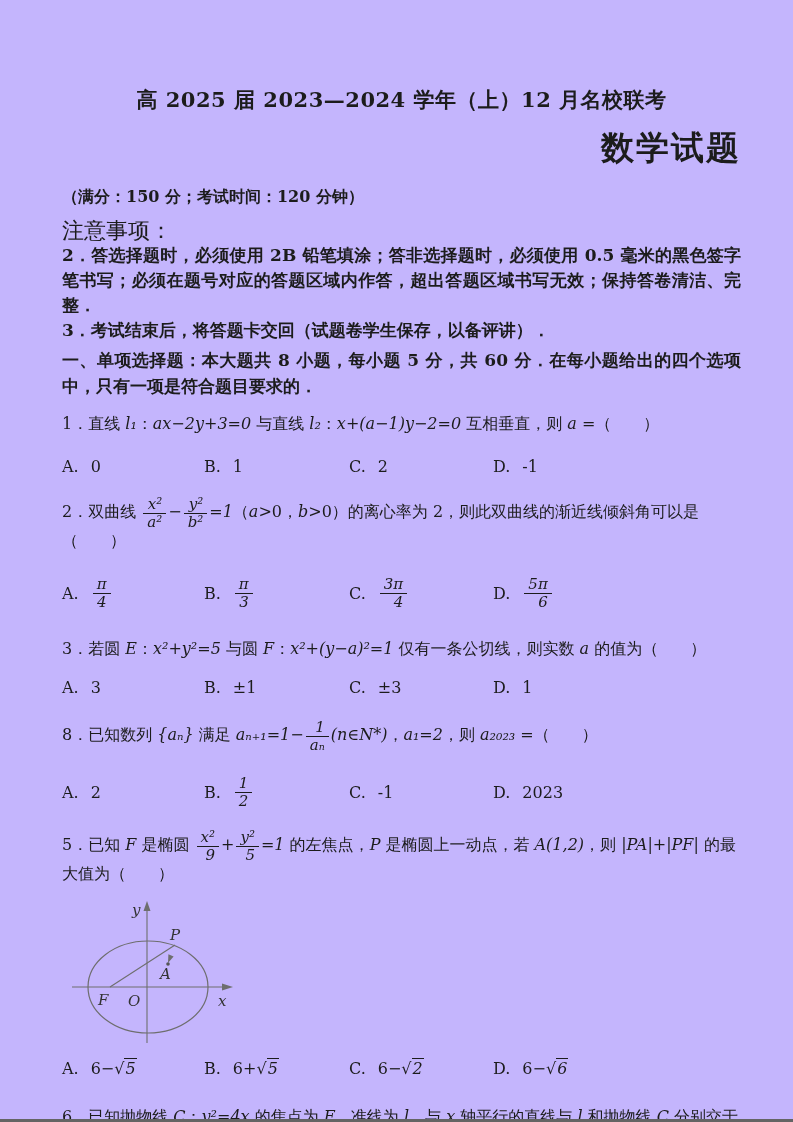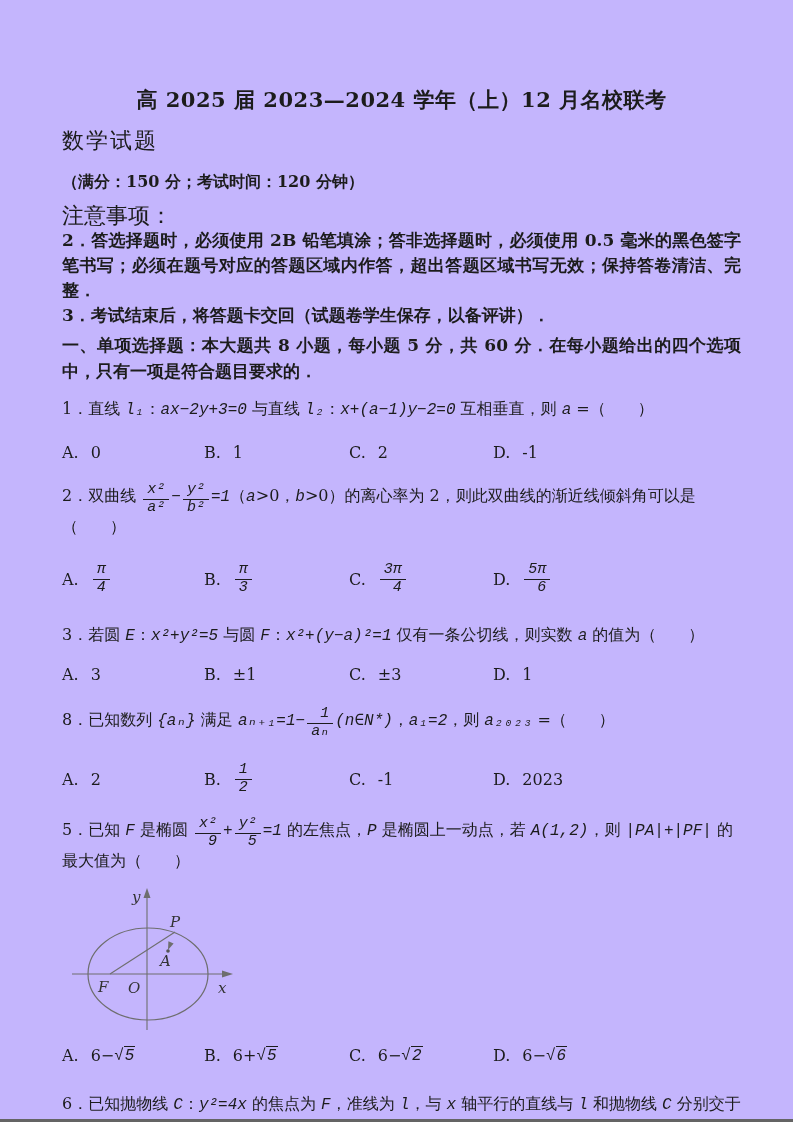--- a/index.html
+++ b/index.html
@@ -6,34 +6,34 @@
   .page{
     position:relative;
     width:793px;height:1122px;
     background:#c4b5fd;
     font-family:"DejaVu Serif","Liberation Serif",serif;
     color:#1c1c1c;
     overflow:hidden;
   }
   .content{padding:0 52px 0 62px;}
   .title1{text-align:center;font-weight:bold;font-size:21px;margin-top:86px;letter-spacing:.5px;}
-  .title2{text-align:left;font-weight:normal;font-size:22px;margin-top:12px;letter-spacing:2px;}
+  .title2{text-align:right;font-weight:bold;font-size:33px;margin-top:12px;letter-spacing:2px;}
   .exam-info{text-align:left;font-weight:bold;font-size:16px;margin-top:16px;}
   .notice-heading{font-weight:normal;font-size:22px;margin-top:10px;line-height:25px;}
   .notice-item{font-weight:bold;font-size:17px;line-height:25px;text-align:justify;}
   .section-heading{font-weight:bold;font-size:17px;line-height:26px;margin-top:4px;text-align:justify;}
   .qline{font-size:16px;line-height:22px;}
   .q1{margin-top:14px;}
   .q2{margin-top:20px;}
   .q3{margin-top:28px;}
   .q4{margin-top:22px;}
   .q5{margin-top:20px;}
   .q6a{margin-top:28px;}
   .t{font-style:normal;}
-  .m{font-style:italic;font-family:Liberation Mono, monospace;}
+  .m{font-style:italic;}
   .frac{display:inline-block;text-align:right;vertical-align:-0.62em;line-height:1.1;font-size:15px;margin:0 2px;}
   .frac .num{display:block;border-bottom:1.2px solid #1c1c1c;padding:0 4px;}
   .frac .den{display:block;padding:0 4px;}
   .rad{border-top:1.2px solid #1c1c1c;padding:0 1px;}
   .options{display:flex;align-items:center;font-size:16px;}
   .opts1{margin-top:22px;}
   .opts2{margin-top:24px;}
   .opts3{margin-top:18px;}
   .opts4{margin-top:22px;}
   .opts5{margin-top:10px;}

